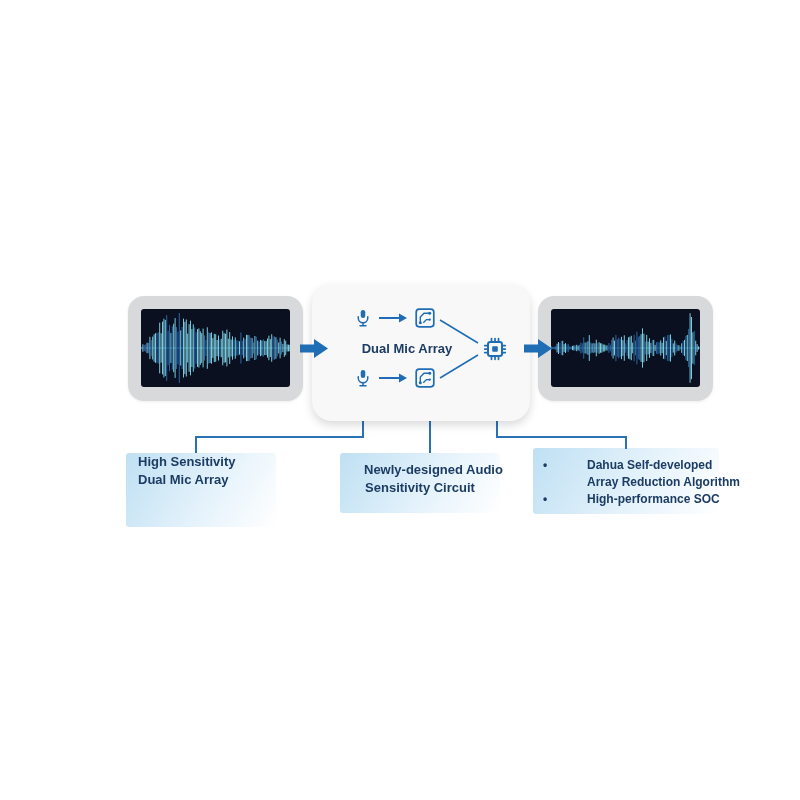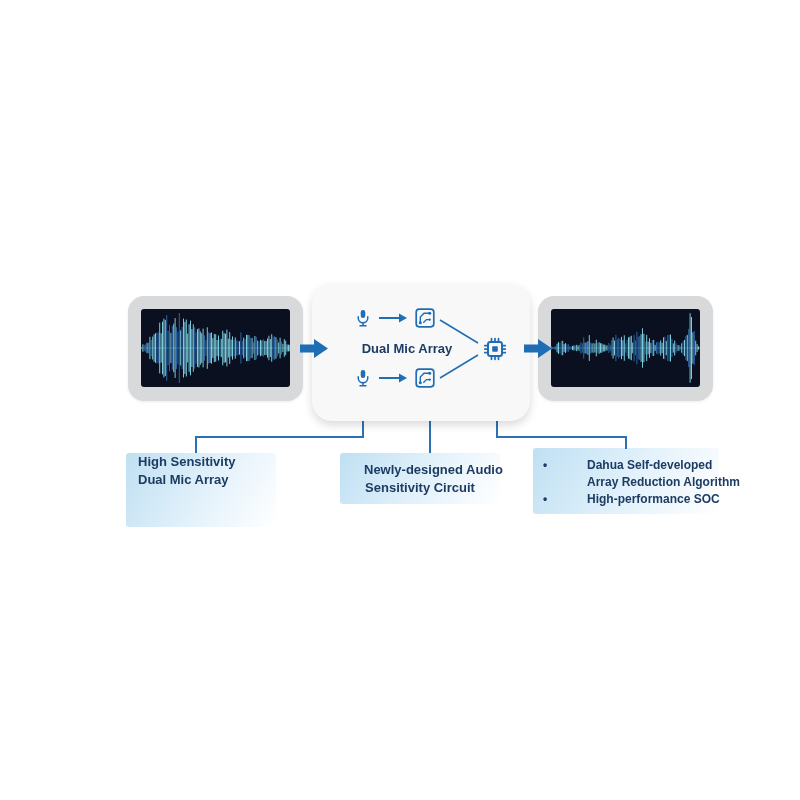--- a/index.html
+++ b/index.html
@@ -65,21 +65,21 @@
   .callout{
     position:absolute;color:#1c3c63;font-weight:bold;
     background:linear-gradient(120deg,#bfe0f3 0%,#e4f2fb 55%,#ffffff 100%);
     border-radius:3px;box-sizing:border-box;
   }
   .callout-left{
     left:110px;top:453px;width:150px;height:74px;
     padding:0 12px;font-size:13px;line-height:1.4;
   }
   .callout-center{
-    left:324px;top:453px;width:160px;height:51px;
+    left:324px;top:453px;width:160px;height:60px;
     padding:8px 24px;font-size:13px;line-height:1.35;text-align:center;
   }
   .callout-right{
     left:517px;top:448px;width:186px;height:66px;
     padding:9px 8px 9px 10px;font-size:12px;line-height:1.4;
   }
   .callout .line{white-space:nowrap;}
   .bullet-row{display:flex;}
   .bullet{width:10px;flex:none;}
   .bullet-text-wrap{flex:1;margin-left:34px;}

